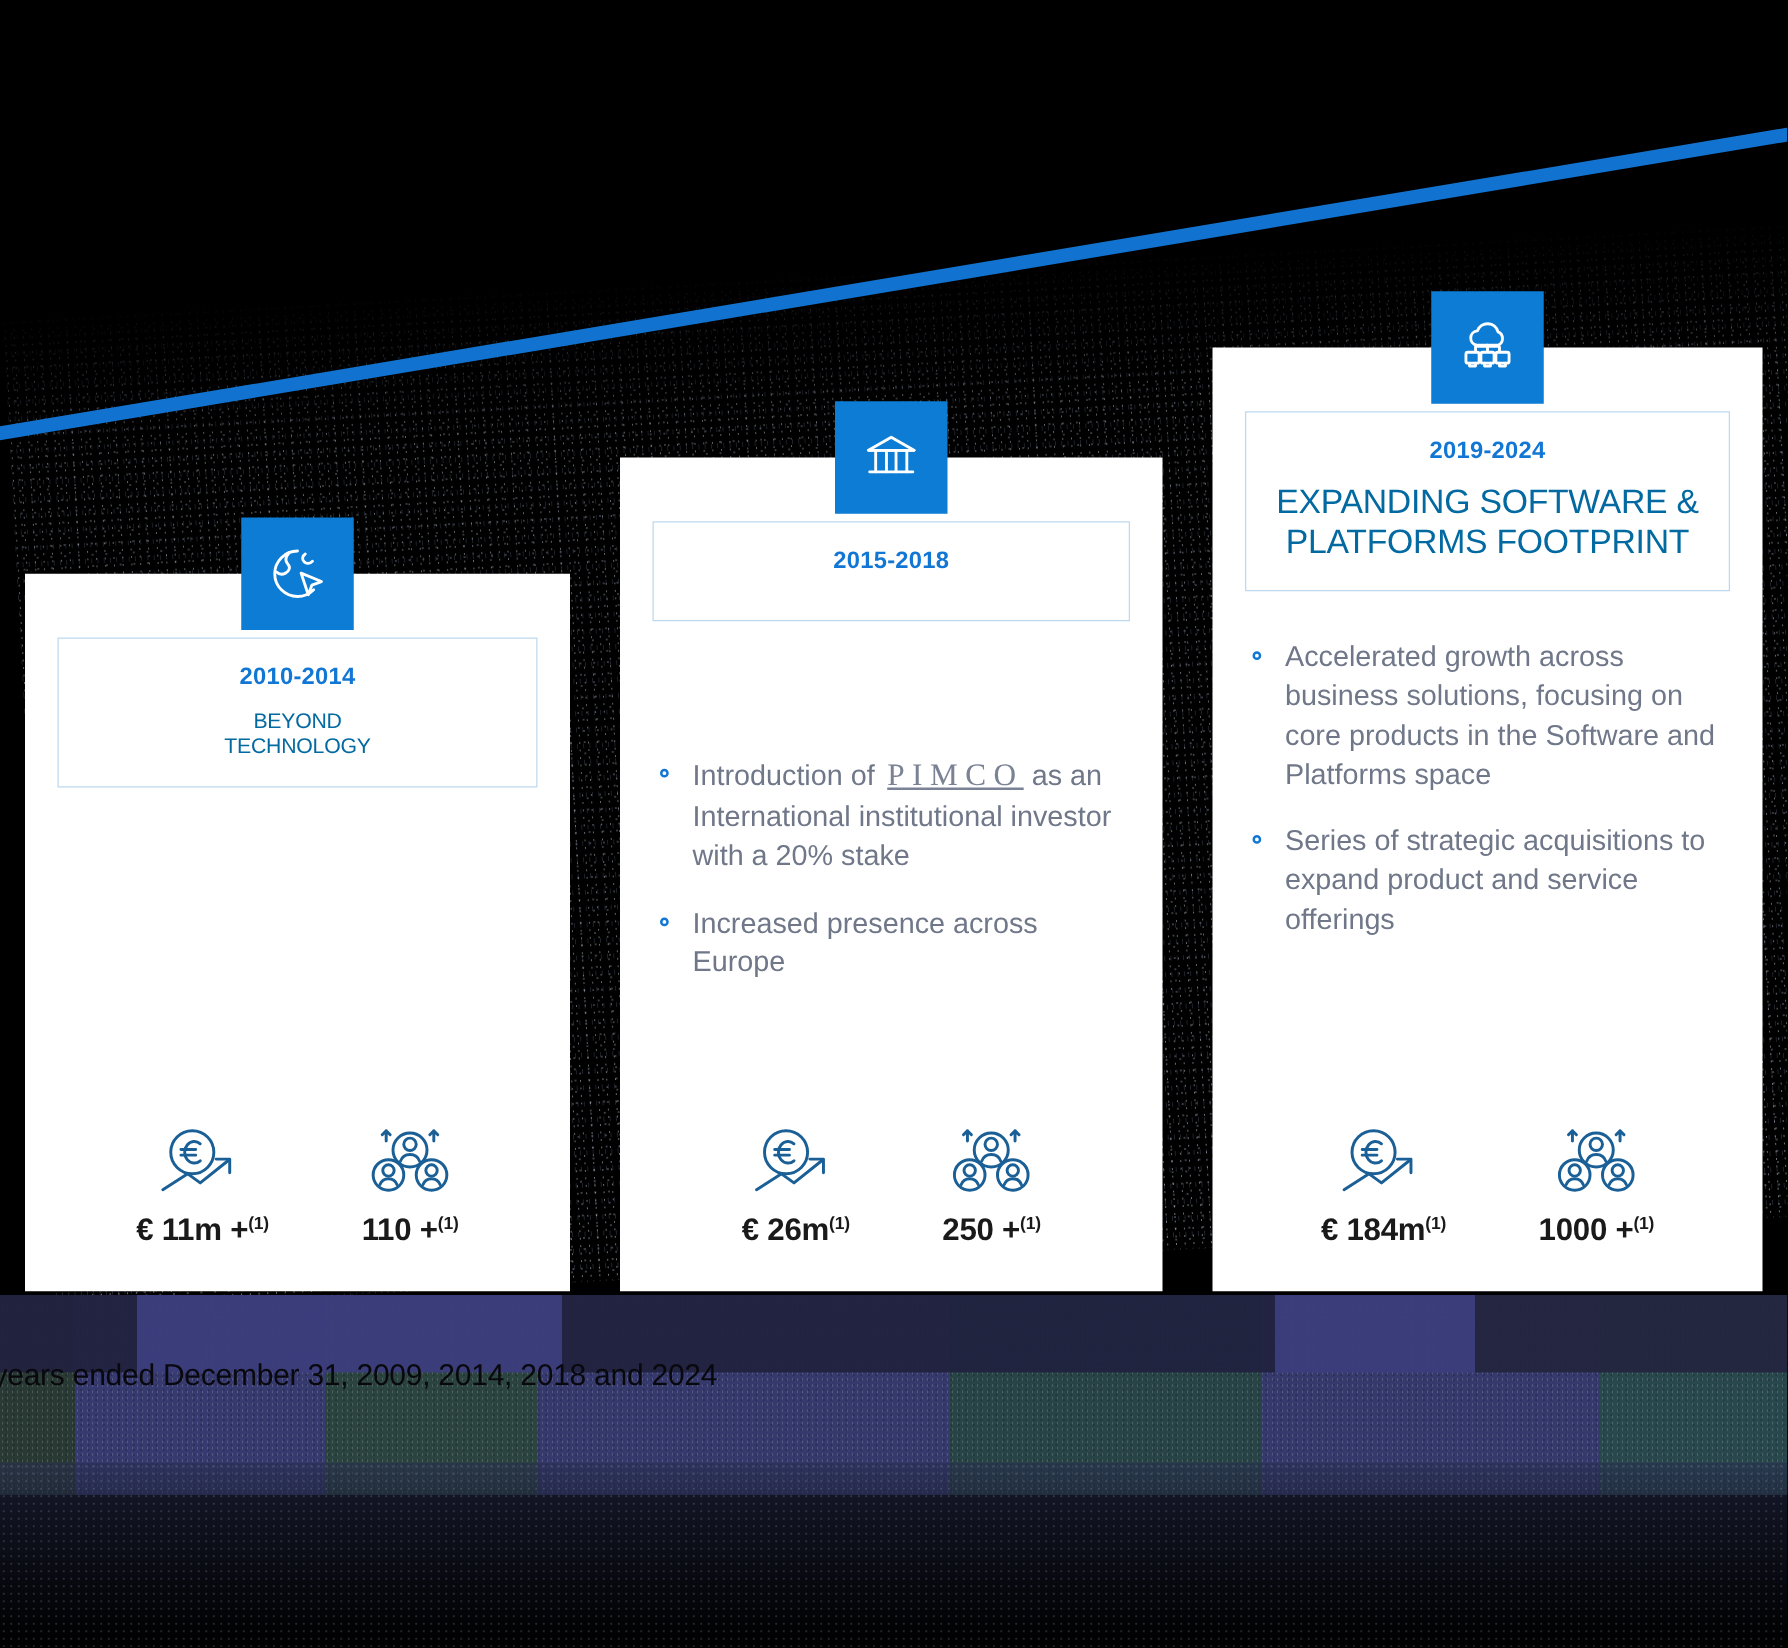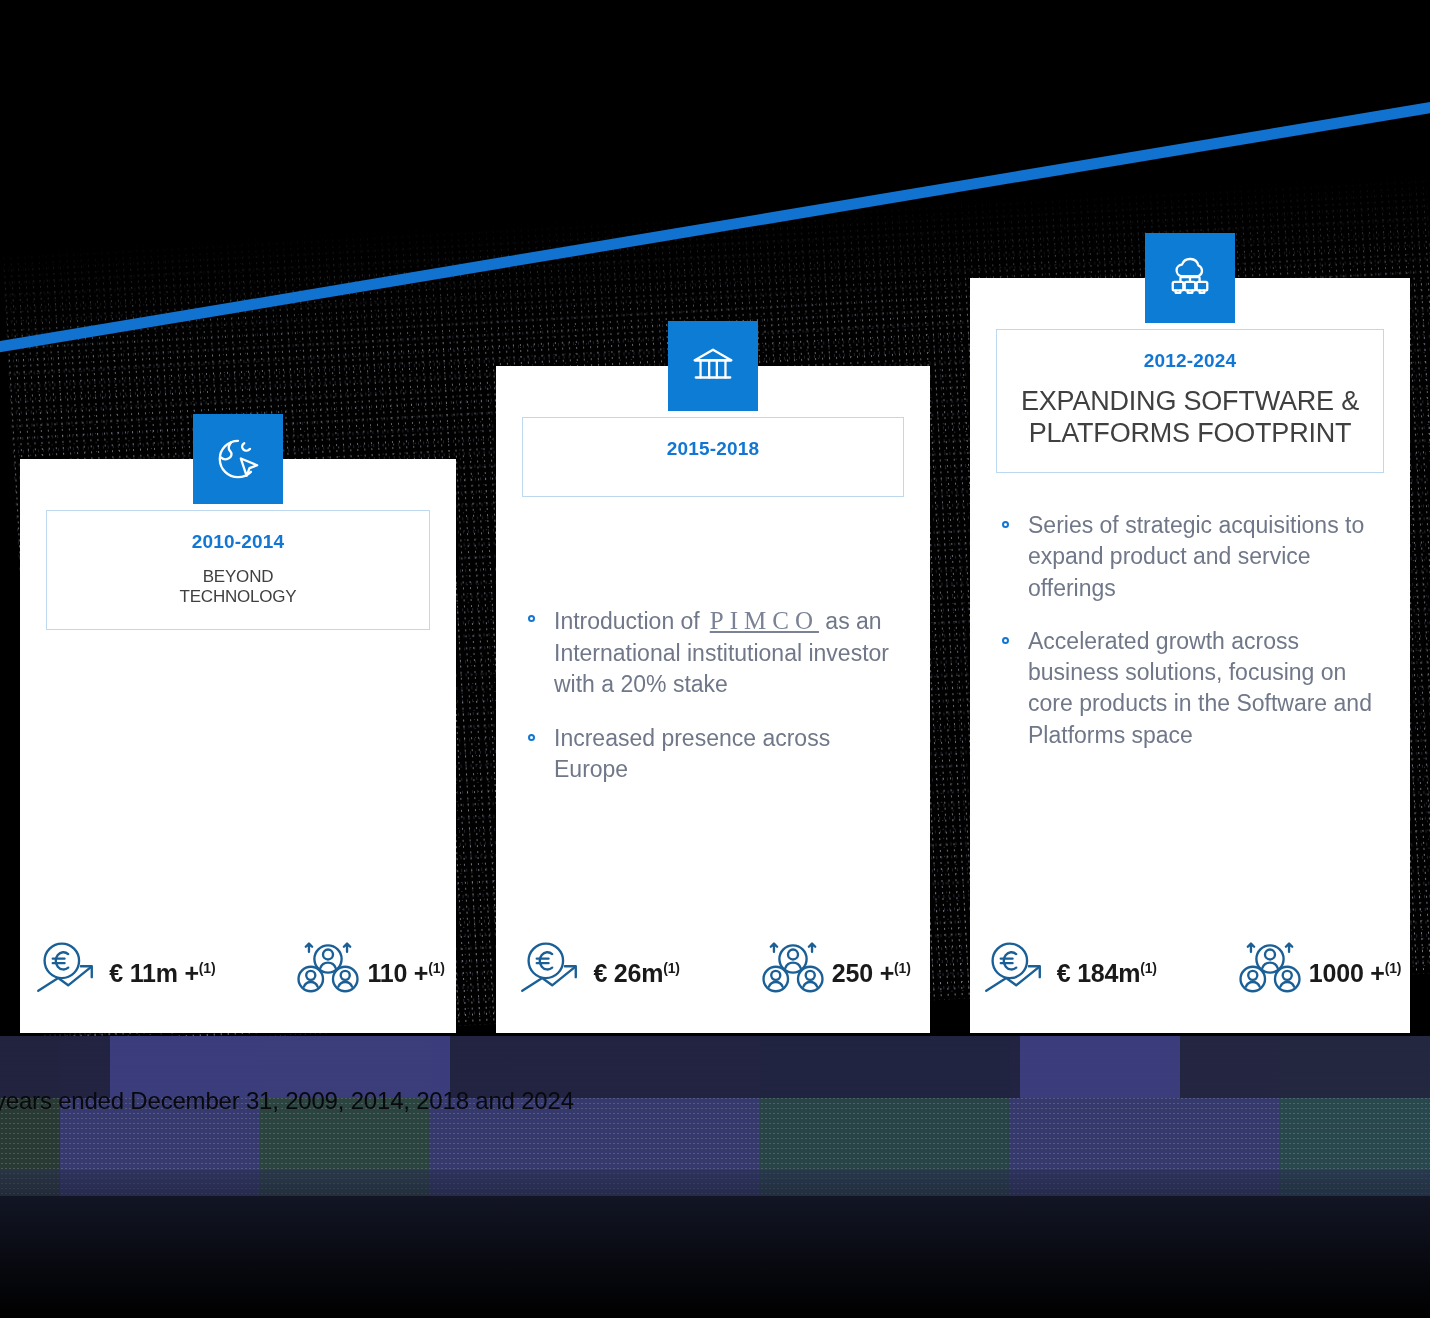--- a/index.html
+++ b/index.html
@@ -123,21 +123,21 @@
     text-align: center;
   }
   .period {
     color: #1277d4;
     font-weight: bold;
     font-size: 19px;
     letter-spacing: 0.2px;
     margin: 0 0 14px 0;
   }
   .headline {
-    color: #404040;
+    color: #0369a1;
     font-size: 27px;
     line-height: 1.18;
     letter-spacing: -0.2px;
     white-space: pre-line;
     margin: 0;
   }
   .card-narrow .headline { font-size: 17px; }
 
   .bullets {
     position: absolute;
@@ -180,21 +180,21 @@
     position: absolute;
     left: 0;
     right: 0;
     bottom: 34px;
     display: flex;
     justify-content: center;
     gap: 74px;
   }
   .metric {
     display: flex;
-    flex-direction: row;
+    flex-direction: column;
     align-items: center;
   }
   .metric .mi { height: 62px; display: flex; align-items: flex-end; }
   .metric .mlabel {
     margin-top: 10px;
     color: #1a1a1a;
     font-size: 25px;
     font-weight: bold;
     letter-spacing: -0.2px;
     white-space: nowrap;
@@ -342,28 +342,28 @@
         <path d="M15 22a6 6 0 0 1 0.6-11.9A9 9 0 0 1 32.8 11 6 6 0 0 1 33 22Z"></path>
         <path d="M24 22v5M14 27v-3a1 1 0 0 1 1-1h18a1 1 0 0 1 1 1v3"></path>
         <rect x="6" y="28" width="11" height="9" rx="1.6"></rect>
         <rect x="18.5" y="28" width="11" height="9" rx="1.6"></rect>
         <rect x="31" y="28" width="11" height="9" rx="1.6"></rect>
         <path d="M9 37v2.5h5V37M21.5 37v2.5h5V37M34 37v2.5h5V37"></path>
       </svg>
     </div>
 
     <div class="title-box">
-      <div class="period">2012-2024</div>
+      <div class="period">2019-2024</div>
       <div class="headline">EXPANDING SOFTWARE &amp;
 PLATFORMS FOOTPRINT</div>
     </div>
 
     <ul class="bullets" style="top:232px">
+      <li><span>Accelerated growth across business solutions, focusing on core products in the Software and Platforms space</span></li>
       <li><span>Series of strategic acquisitions to expand product and service offerings</span></li>
-      <li><span>Accelerated growth across business solutions, focusing on core products in the Software and Platforms space</span></li>
     </ul>
 
     <div class="metrics">
       <div class="metric">
         <div class="mi">
           <svg width="78" height="60" viewBox="0 0 86 66" fill="none" stroke="#1a5f96" stroke-width="2.6" stroke-linecap="round" stroke-linejoin="round">
             <circle cx="34" cy="24" r="19"></circle>
             <path d="M41 16.5a8.5 9.5 0 1 0 0 15"></path>
             <path d="M24 21.5h13M24 26.5h13"></path>
             <path d="M8 57 30 43 41 51 66 31"></path>

